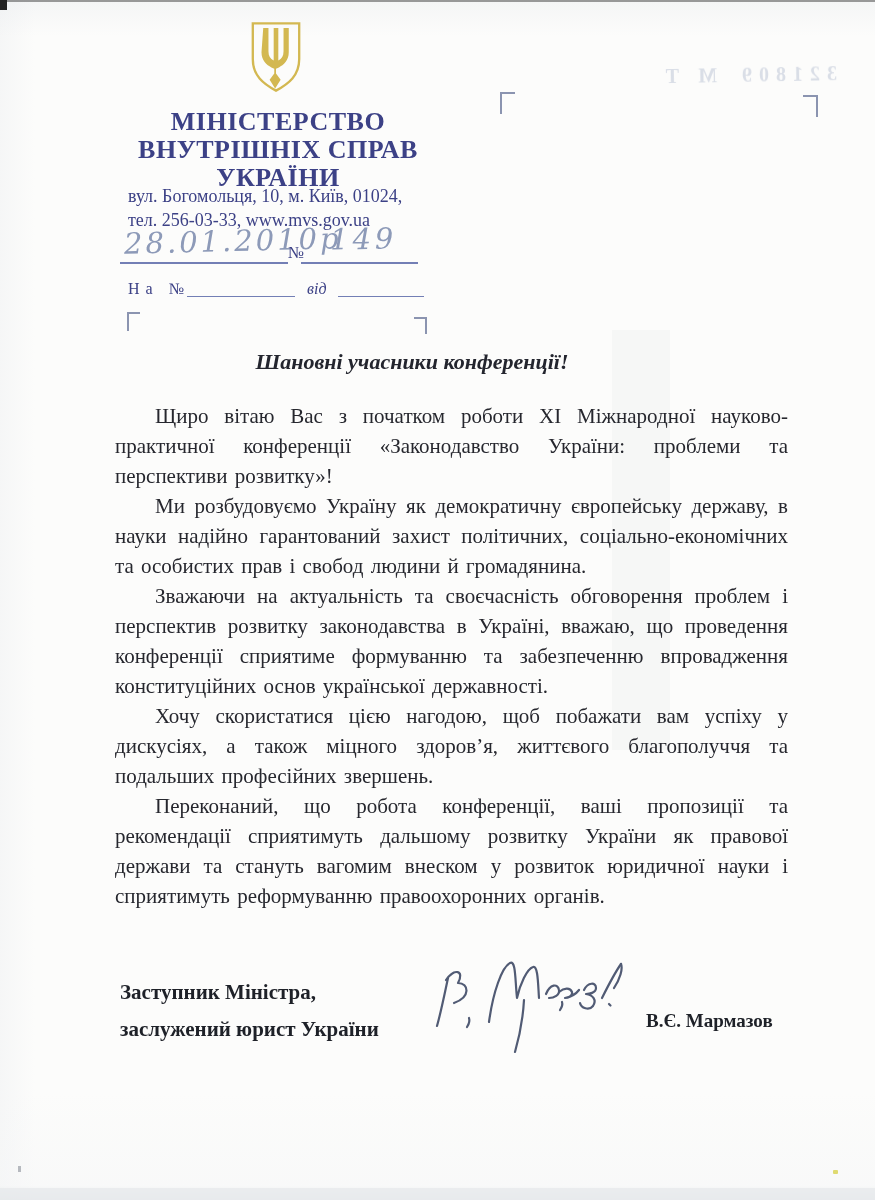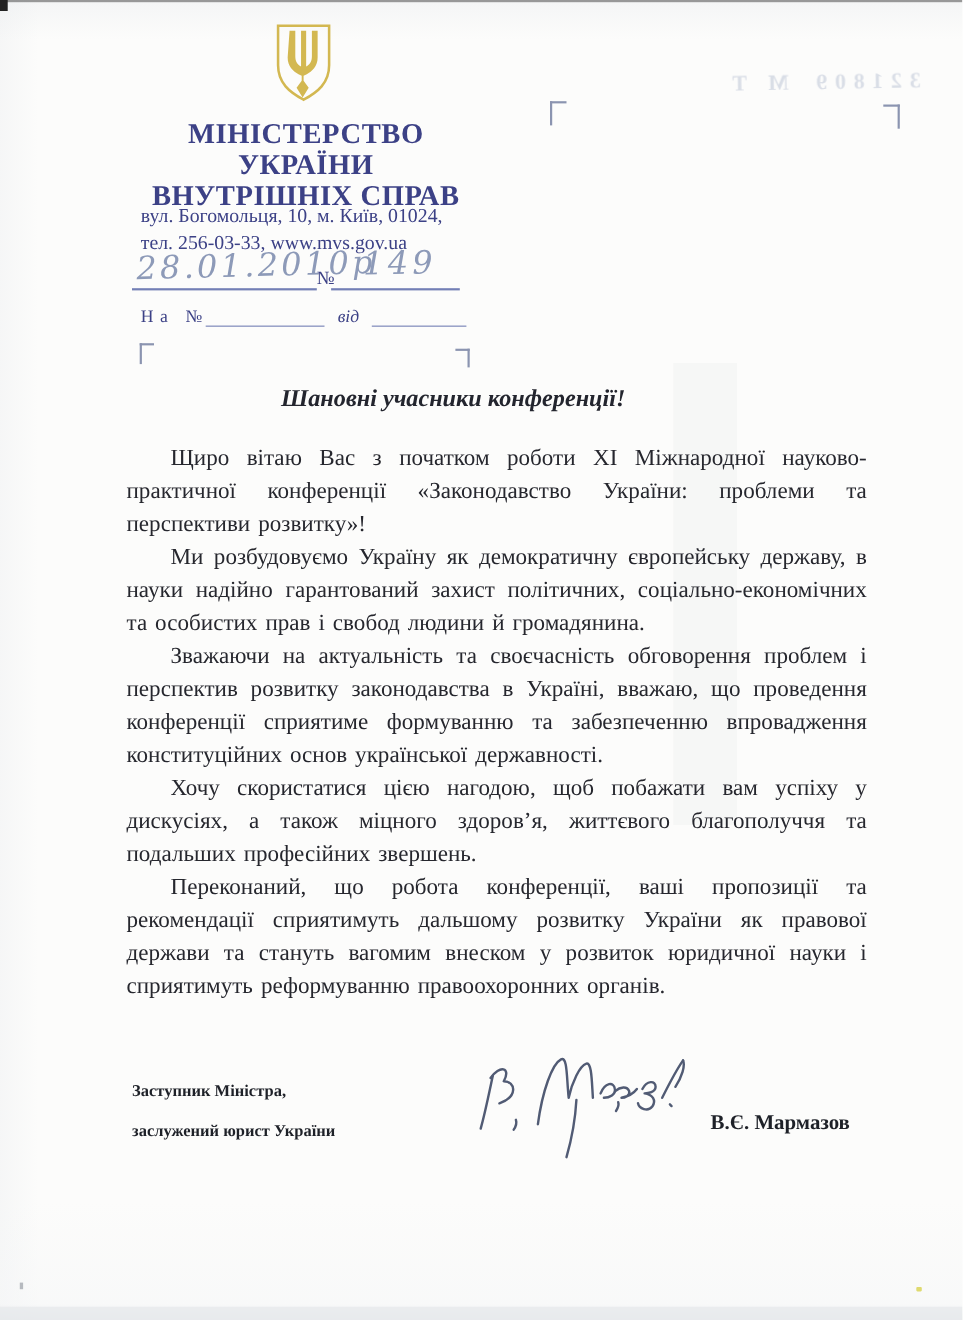--- a/index.html
+++ b/index.html
@@ -107,21 +107,21 @@
     color: #26272e;
     text-align: justify;
     word-spacing: 2px;
   }
   .body-text p { text-indent: 40px; margin: 0; }
 
   
   .sig-title {
     left: 120px; top: 974px;
     font-weight: bold;
-    font-size: 15px;
+    font-size: 21px;
     line-height: 37px;
     color: #1e2128;
   }
   .sig-name {
     left: 646px; top: 1010px;
     font-weight: bold;
     font-size: 19px;
     color: #1e2128;
     white-space: nowrap;
   }
@@ -143,22 +143,22 @@
     <span>321809</span><span>М Т</span>
   </div>
 
   <svg class="abs emblem" viewBox="0 0 100 132">
     <path d="M10,8 H90 V70 C90,98 72,112 50,124 C28,112 10,98 10,70 Z" fill="none" stroke="#d3b851" stroke-width="4"></path>
     <path d="M28,16 h9 v40 c0,8 3,13 9,16 V16 h8 v56 c6,-3 9,-8 9,-16 V16 h9 v42 c0,14 -9,22 -17,26 l-5,2.4 v8 l8,11 -9.5,15 -9.5,-15 8,-11 v-8 l-5,-2.4 c-8,-4 -17,-12 -17,-26 Z" fill="#d3b851"></path>
   </svg>
 
   <div class="abs ministry">
     <div>МІНІСТЕРСТВО</div>
+    <div>ВНУТРІШНІХ СПРАВ</div>
     <div>УКРАЇНИ</div>
-    <div>ВНУТРІШНІХ СПРАВ</div>
   </div>
 
   <div class="abs address">
     <div>вул. Богомольця, 10, м. Київ, 01024,</div>
     <div>тел. 256-03-33, www.mvs.gov.ua</div>
   </div>
 
   <div class="abs cmark cmark-tl cm-addr-l"></div>
   <div class="abs cmark cmark-tr cm-addr-r"></div>
 

